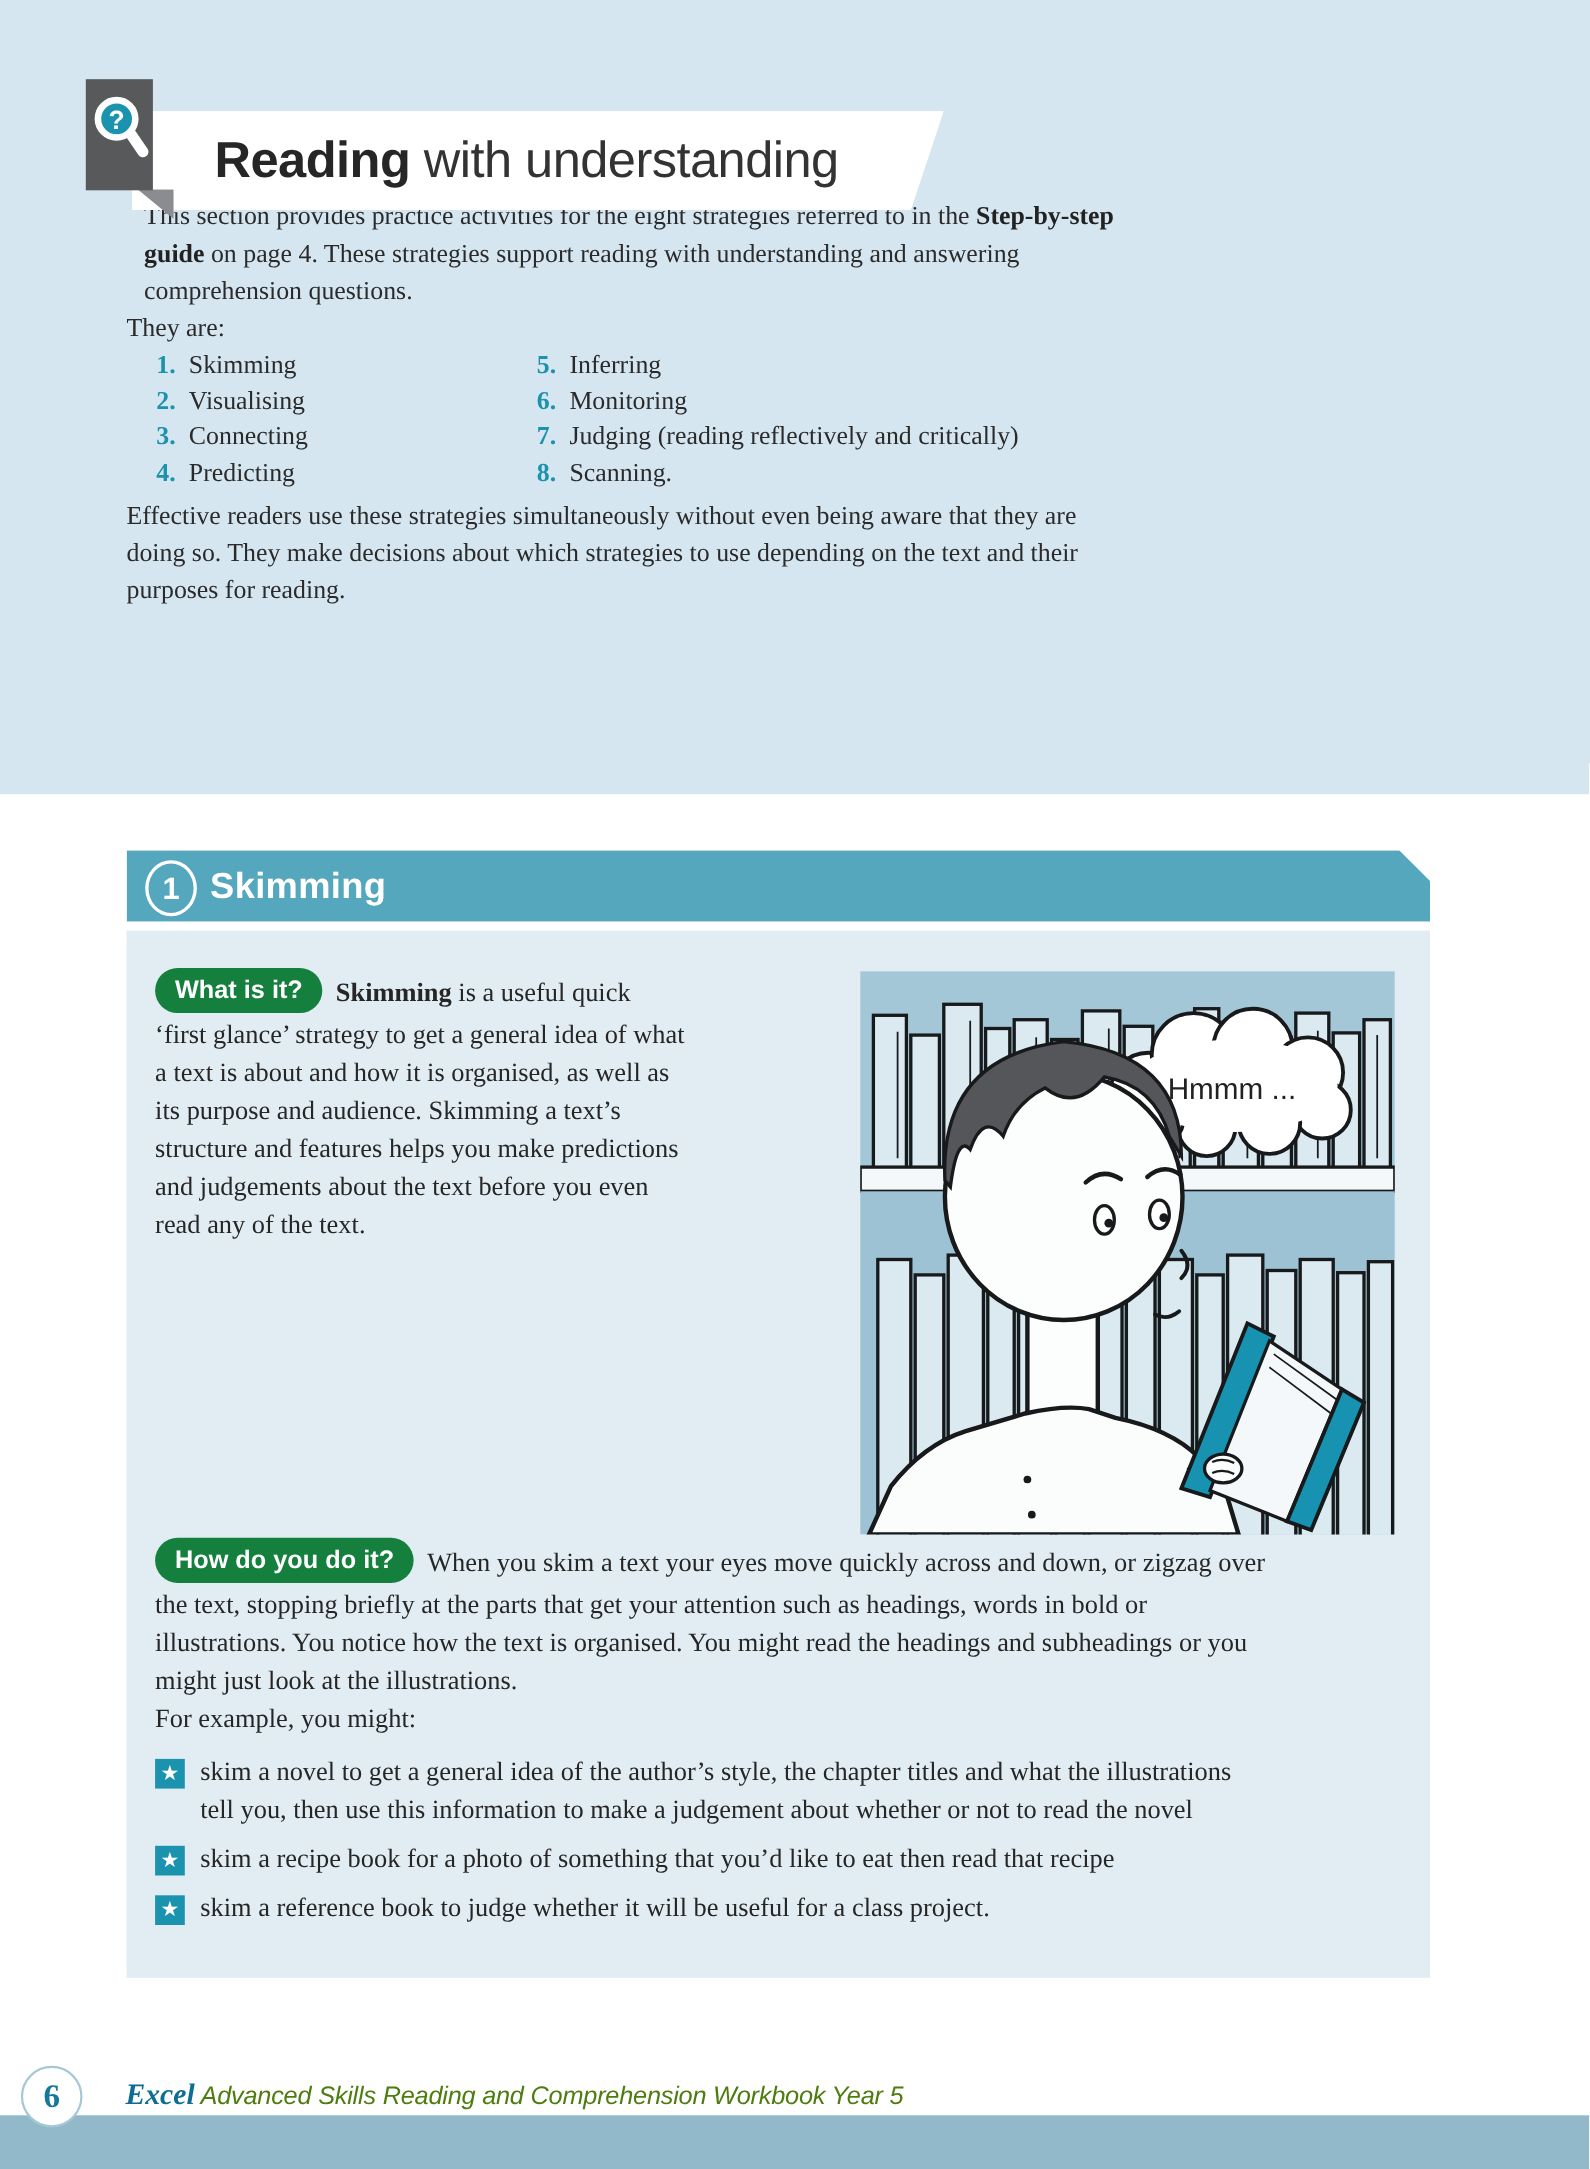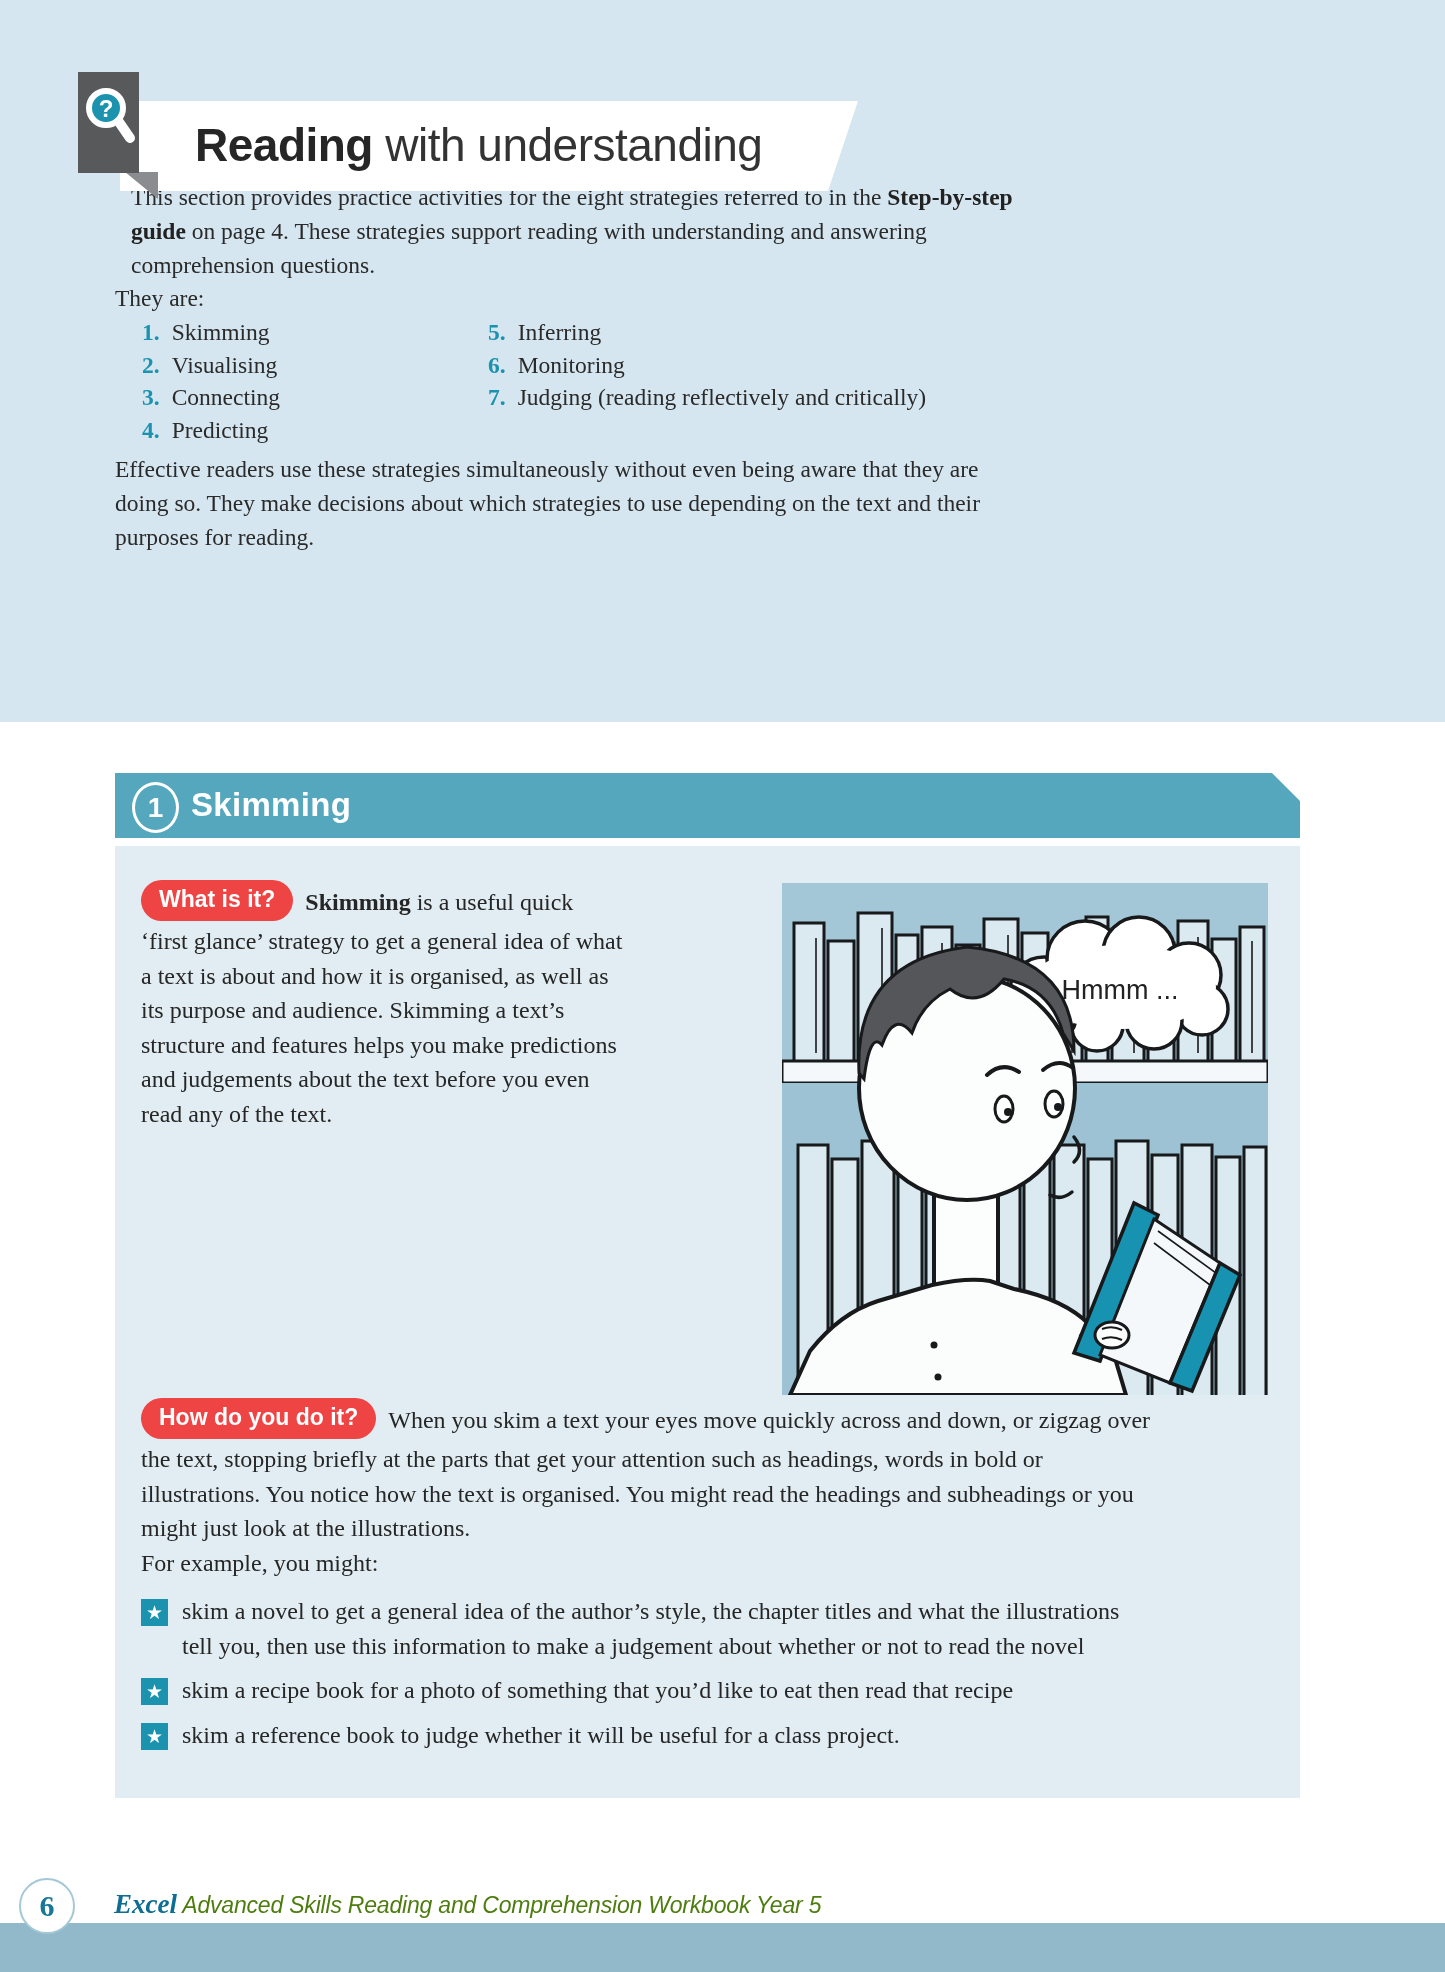--- a/index.html
+++ b/index.html
@@ -34,21 +34,21 @@
            clip-path:polygon(0 0,calc(100% - 28px) 0,100% 28px,100% 100%,0 100%);}
   .sec-badge{position:absolute;left:17px;top:9px;width:41px;height:45px;border:3.5px solid #fff;border-radius:50%;
              display:flex;align-items:center;justify-content:center;color:#fff;
              font-family:"Liberation Sans",sans-serif;font-size:28px;font-weight:700;}
   .sec-title{position:absolute;left:76px;top:0;height:65px;line-height:63px;color:#fff;
              font-family:"Liberation Sans",sans-serif;font-size:33px;font-weight:700;letter-spacing:.3px;}
 
   .panel{position:absolute;left:115px;top:846px;width:1185px;height:952px;background:#e1edf3;
          box-sizing:border-box;padding:37px 32px 0 26px;font-size:24px;line-height:34.5px;color:#262626;}
 
-  .pill{display:inline-block;background:#ef4444;color:#fff;border-radius:24px;
+  .pill{display:inline-block;background:#15803d;color:#fff;border-radius:24px;
         font-family:"Liberation Sans",sans-serif;font-weight:700;font-size:23px;line-height:1;
         padding:8px 18px 10px;margin-right:12px;position:relative;top:-3px;}
 
   .illo{float:right;width:486px;height:512px;margin:0 0 6px 158px;}
   .panel p{margin:0;}
   .panel .p2{margin-top:17px;}
   .panel .p3{clear:both;margin-top:0;max-width:1012px;}
   .example-lead{margin-top:16px;}
   .bullets{list-style:none;margin:14px 0 0;padding:0;width:982px;}
   .bullets li{display:flex;gap:14px;margin-bottom:10px;}
@@ -93,20 +93,21 @@
     <div class="col col1">
       <div class="item"><span class="num">1.</span><span>Skimming</span></div>
       <div class="item"><span class="num">2.</span><span>Visualising</span></div>
       <div class="item"><span class="num">3.</span><span>Connecting</span></div>
       <div class="item"><span class="num">4.</span><span>Predicting</span></div>
     </div>
     <div class="col">
       <div class="item"><span class="num">5.</span><span>Inferring</span></div>
       <div class="item"><span class="num">6.</span><span>Monitoring</span></div>
       <div class="item"><span class="num">7.</span><span>Judging (reading reflectively and critically)</span></div>
+      <div class="item"><span class="num">8.</span><span>Scanning.</span></div>
     </div>
   </div>
 
   <div class="effective">Effective readers use these strategies simultaneously without even being aware that they are doing so. They make decisions about which strategies to use depending on the text and their purposes for reading.</div>
 
   <div class="sec-bar">
     <div class="sec-badge">1</div>
     <div class="sec-title">Skimming</div>
   </div>
 

